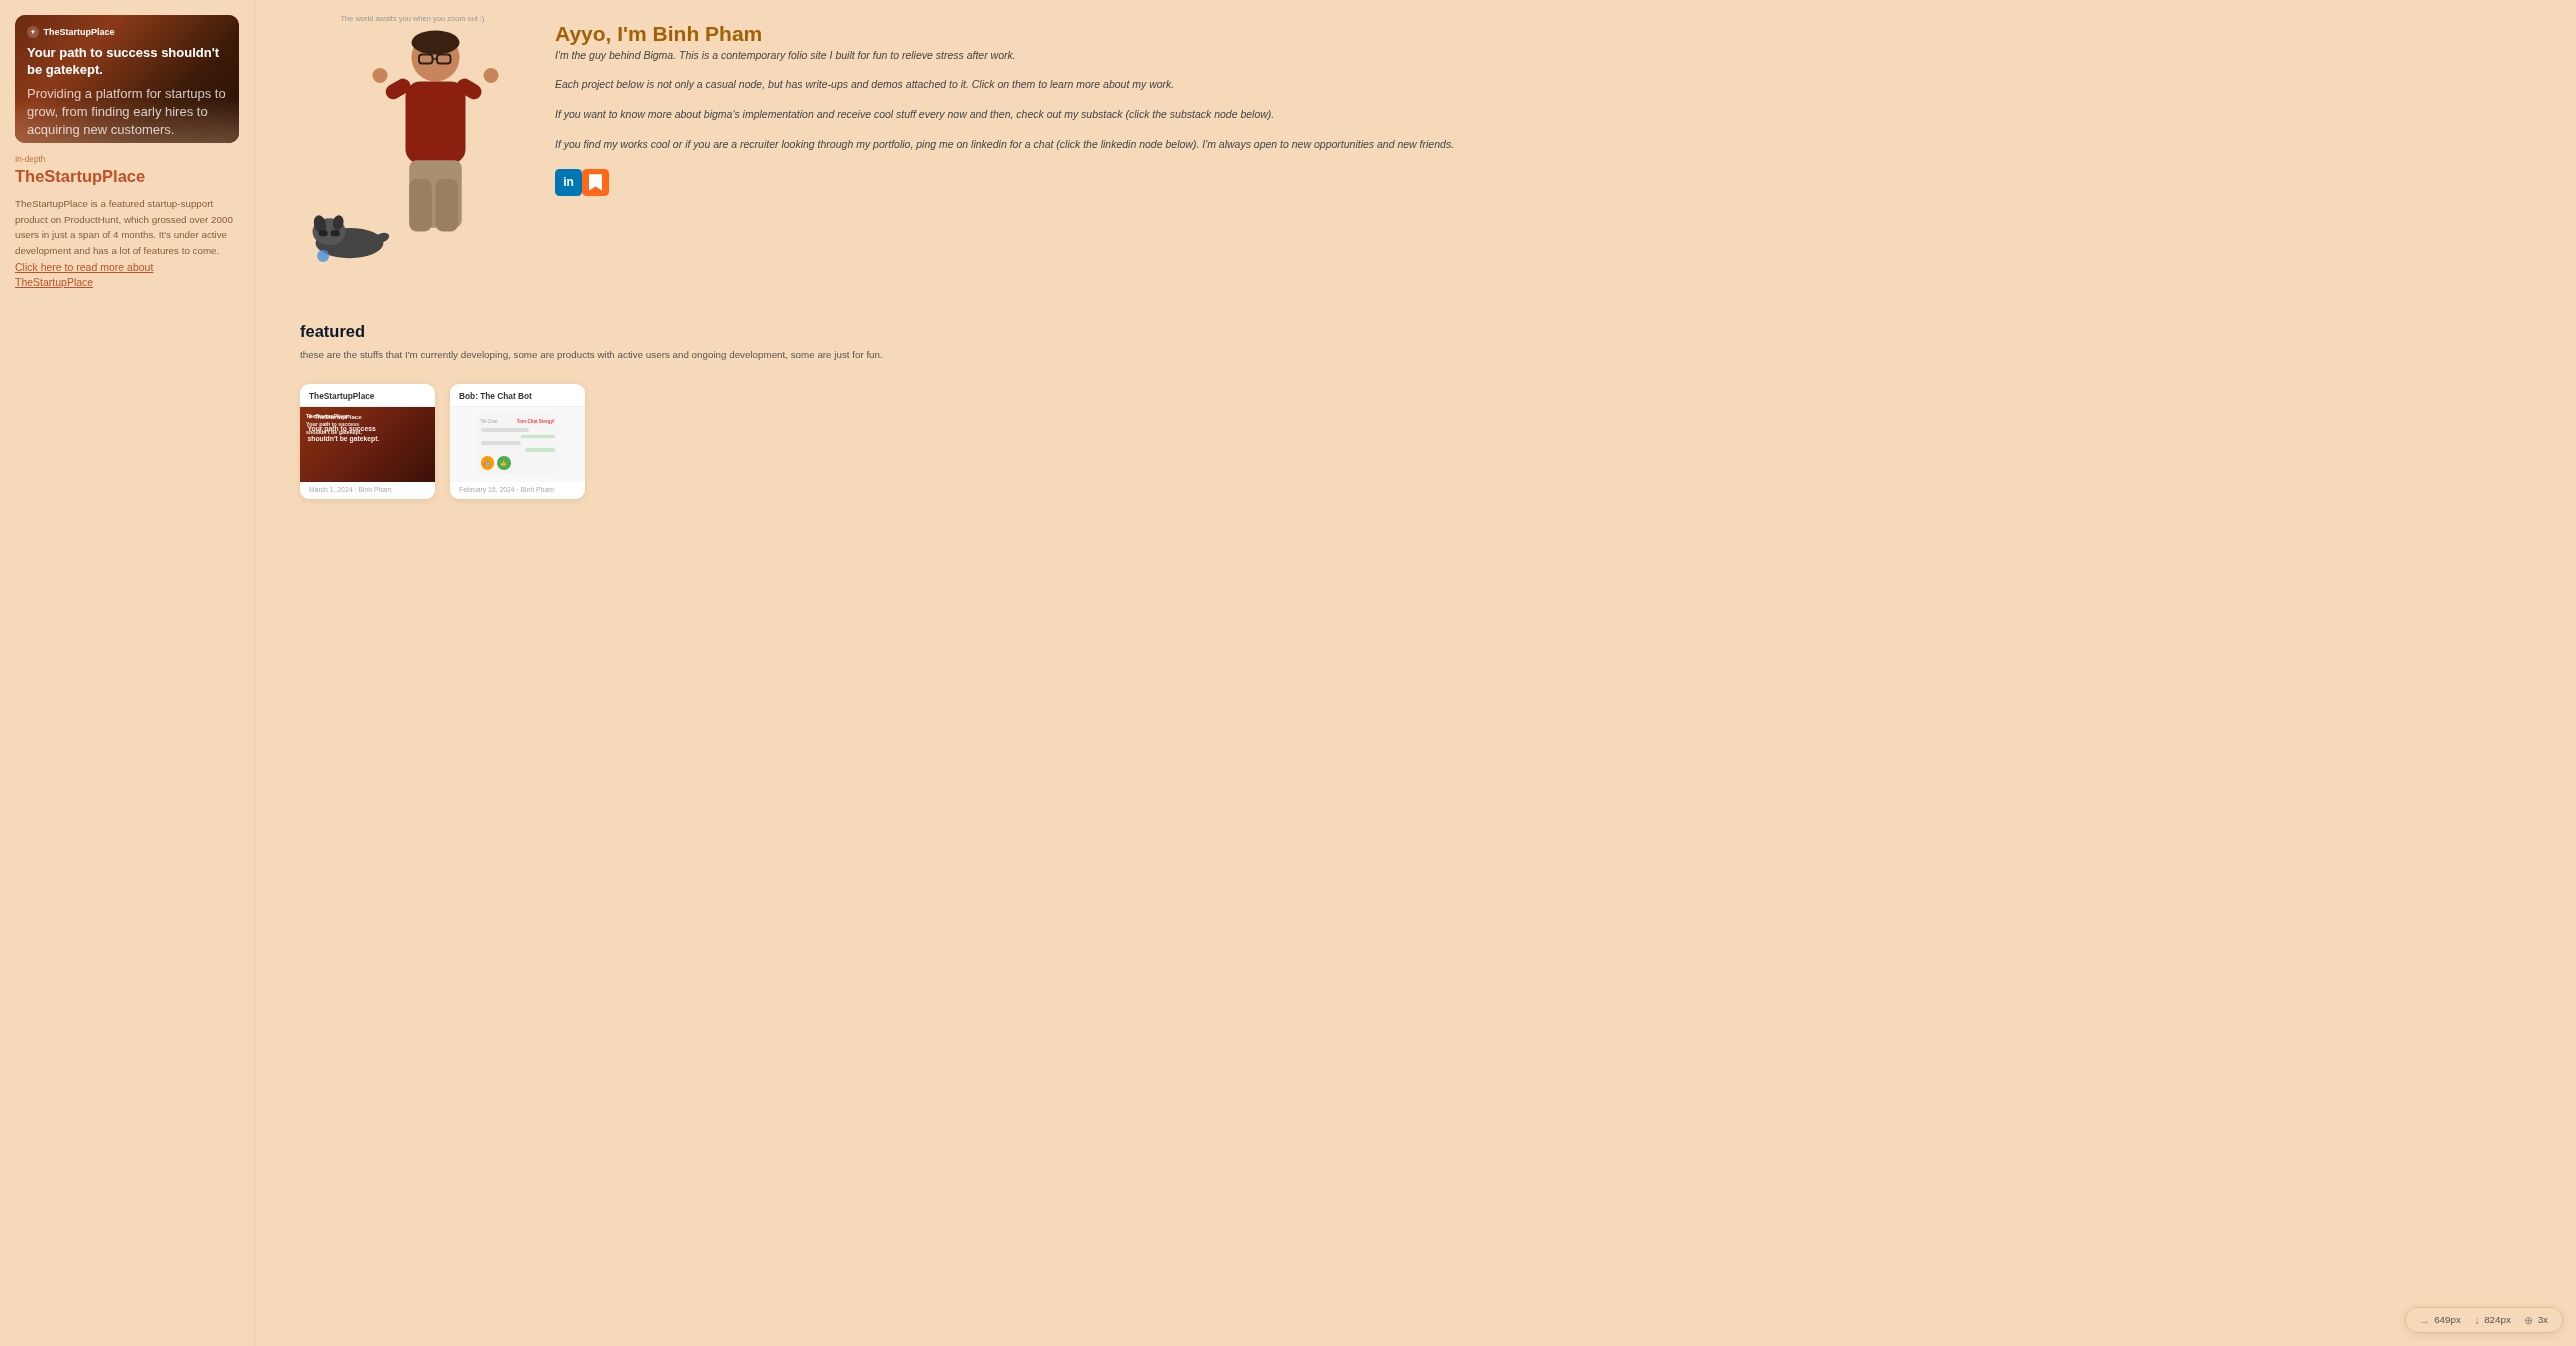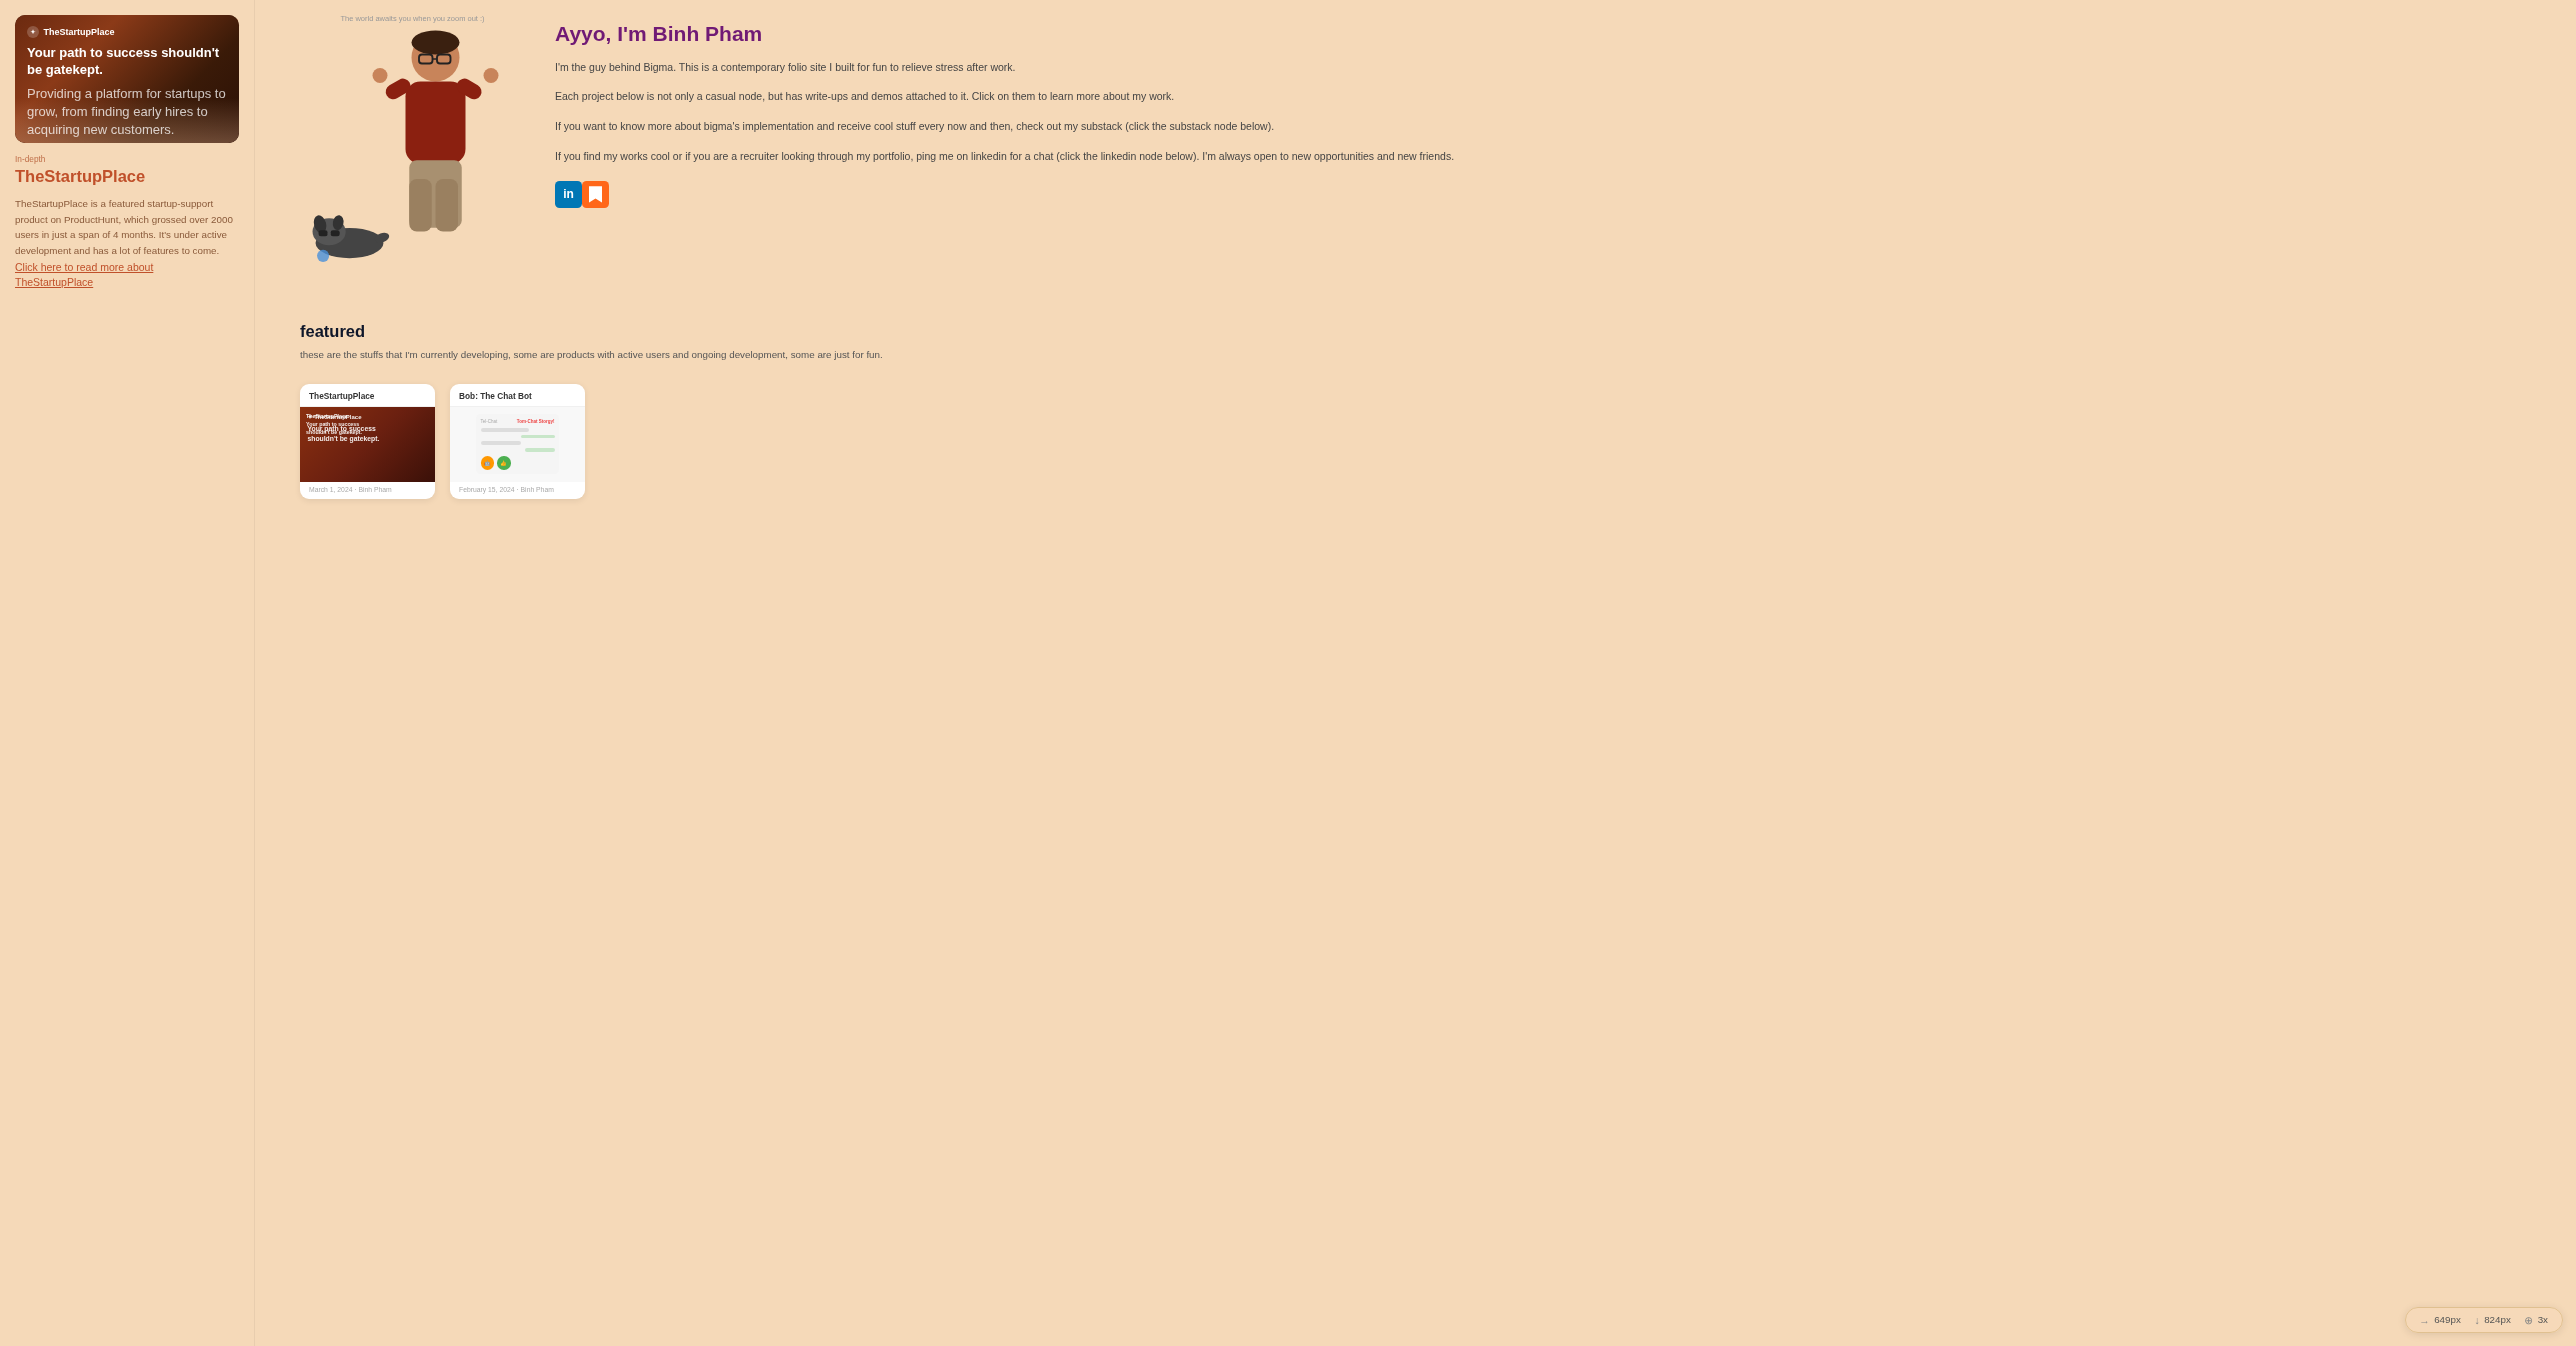--- a/index.html
+++ b/index.html
@@ -168,29 +168,30 @@
     }
 
     .hero-text {
       flex: 1;
       padding-top: 7.5px;
     }
 
     .hero-title {
       font-size: 21px;
       font-weight: 800;
-      color: #701a75;
-      margin-bottom: 13px;
+      color: #a16207;
+      margin-bottom: 1px;
     }
 
     .hero-paragraph {
       font-size: 10.5px;
       color: #444;
       line-height: 1.7;
       margin-bottom: 12px;
+      font-style: italic;
     }
 
     .social-icons {
       display: flex;
       gap: 0;
       margin-top: 15px;
     }
 
     .social-icon-linkedin {
       width: 27px;

